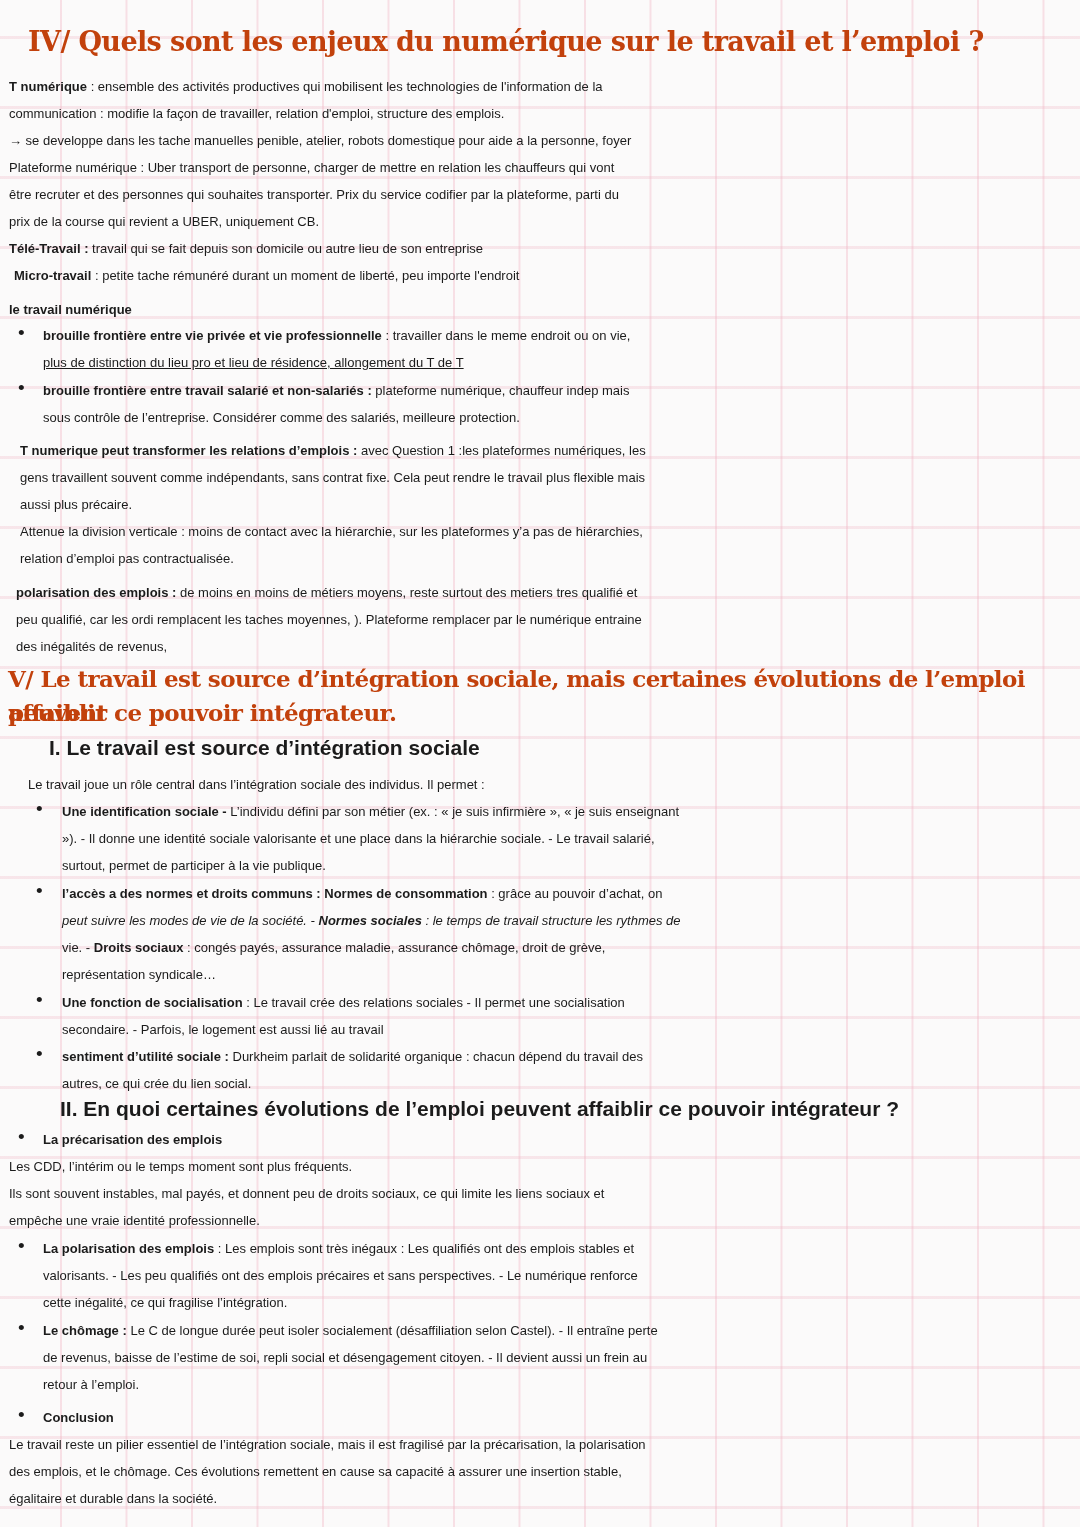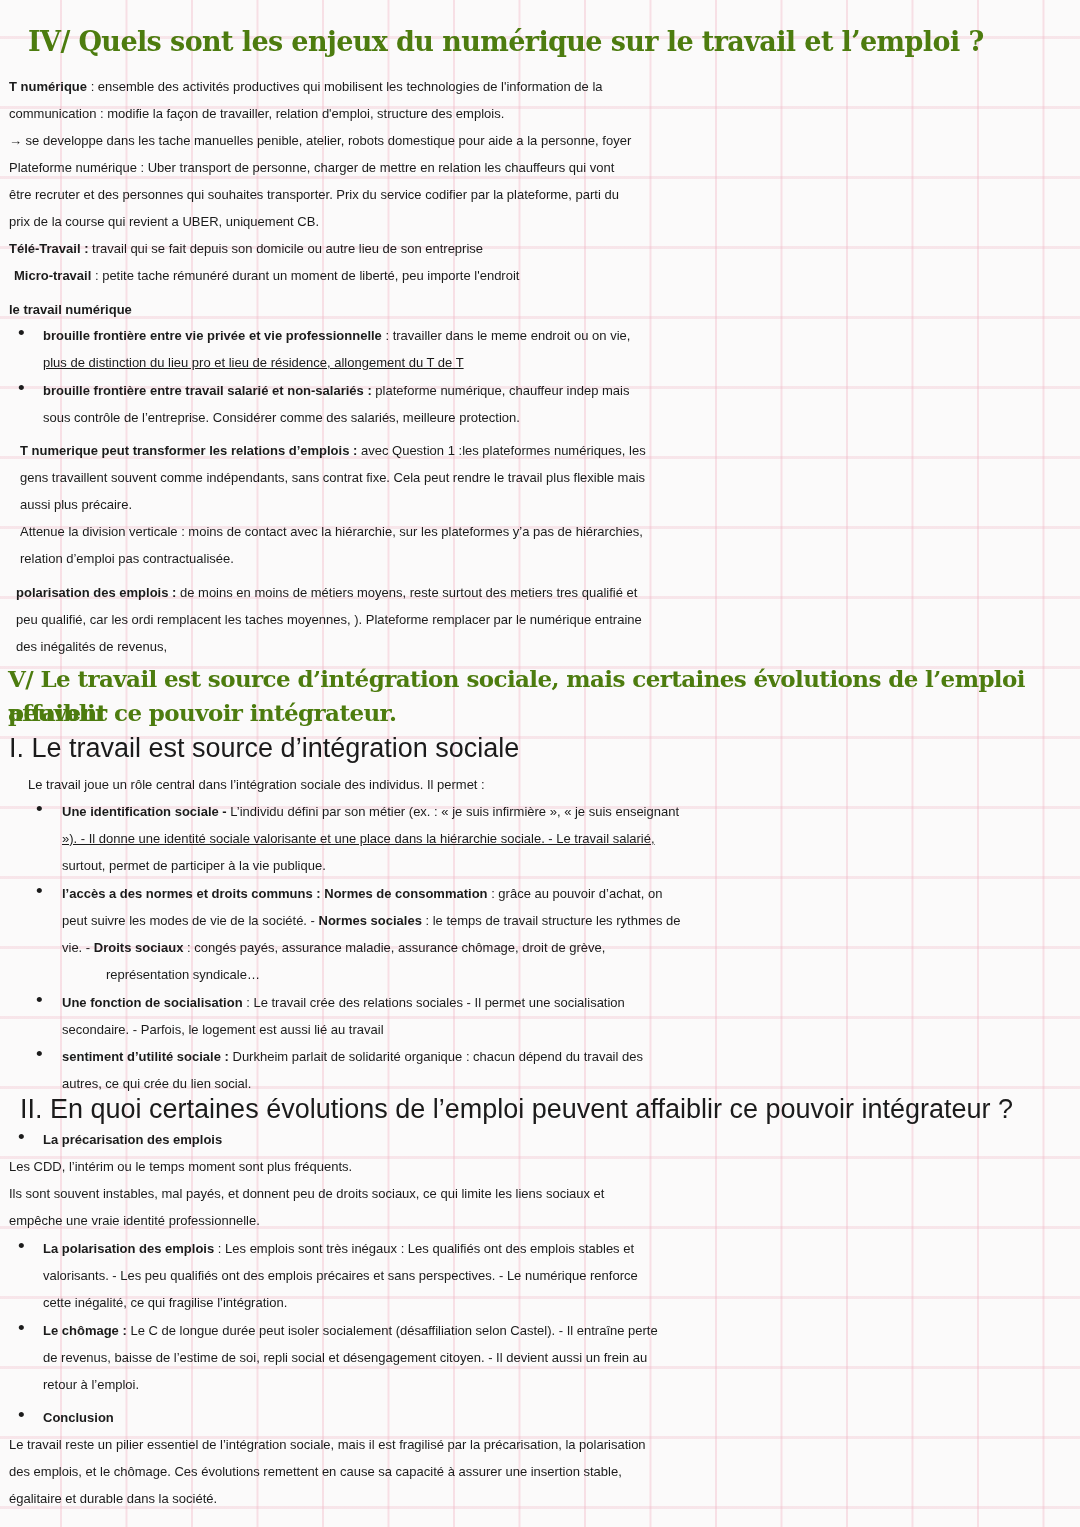--- a/index.html
+++ b/index.html
@@ -14,29 +14,29 @@
       background-size: 65.5px 100%, 100% 70px;
       background-position: 60px 0, 0 36px;
       font-family: "Liberation Sans", "DejaVu Sans", sans-serif;
       color: #1b1b1b;
       position: relative;
     }
     .page { position: absolute; left: 0; top: 0; width: 1080px; }
     .h-serif {
       font-family: "DejaVu Serif", "Liberation Serif", serif;
       font-weight: bold;
-      color: #4d7c0f;
+      color: #c2410c;
       letter-spacing: -0.6px;
     }
     .line { position: absolute; font-size: 13px; line-height: 27px; white-space: nowrap; }
     .b { font-weight: bold; }
     .bul { position: absolute; font-size: 19px; }
     .h1 { position: absolute; left: 28px; top: 24px; font-size: 27px; line-height: 36px; }
     .h2 { position: absolute; left: 8px; font-size: 23px; line-height: 34px; }
-    .h3 { position: absolute; font-size: 27px; line-height: 28px; font-weight: normal; }
+    .h3 { position: absolute; font-size: 21px; line-height: 28px; font-weight: bold; margin-left: 40px; }
   </style>
 </head>
 <body>
 
 <div class="page">
 
   <div class="h1 h-serif">IV/ Quels sont les enjeux du numérique sur le travail et l’emploi ?</div>
 
   <div class="line" style="left:9px; top:73px;"><span class="b">T numérique</span><span> : ensemble des activités productives qui mobilisent les technologies de l'information de la</span></div>
   <div class="line" style="left:9px; top:100px;">communication : modifie la façon de travailler, relation d'emploi, structure des emplois.</div>
@@ -71,28 +71,28 @@
 
   <div class="h2 h-serif" style="top:662px;">V/ Le travail est source d’intégration sociale, mais certaines évolutions de l’emploi peuvent</div>
   <div class="h2 h-serif" style="top:696px;">affaiblir ce pouvoir intégrateur.</div>
 
   <div class="h3" style="left:9px; top:734px;">I. Le travail est source d’intégration sociale</div>
 
   <div class="line" style="left:28px; top:771px;">Le travail joue un rôle central dans l’intégration sociale des individus. Il permet :</div>
 
   <span class="bul" style="left:36px; top:798px;">•</span>
   <div class="line" style="left:62px; top:798px;"><span class="b">Une identification sociale -</span><span> L’individu défini par son métier (ex. : « je suis infirmière », « je suis enseignant</span></div>
-  <div class="line" style="left:62px; top:825px;text-decoration:underline;">»). - Il donne une identité sociale valorisante et une place dans la hiérarchie sociale. - Le travail salarié,</div>
+  <div class="line" style="left:62px; top:825px;">»). - Il donne une identité sociale valorisante et une place dans la hiérarchie sociale. - Le travail salarié,</div>
   <div class="line" style="left:62px; top:852px;">surtout, permet de participer à la vie publique.</div>
 
   <span class="bul" style="left:36px; top:880px;">•</span>
   <div class="line" style="left:62px; top:880px;"><span class="b">l’accès a des normes et droits communs : Normes de consommation</span><span> : grâce au pouvoir d’achat, on</span></div>
-  <div class="line" style="left:62px; top:907px;"><span>peut suivre les modes de vie de la société. - </span><span class="b">Normes sociales</span><span> : le temps de travail structure les rythmes de</span></div>
+  <div class="line" style="left:62px; top:907px;font-style:italic;"><span>peut suivre les modes de vie de la société. - </span><span class="b">Normes sociales</span><span> : le temps de travail structure les rythmes de</span></div>
   <div class="line" style="left:62px; top:934px;"><span>vie. - </span><span class="b">Droits sociaux</span><span> : congés payés, assurance maladie, assurance chômage, droit de grève,</span></div>
-  <div class="line" style="left:62px; top:961px;padding-left:44px;">représentation syndicale…</div>
+  <div class="line" style="left:62px; top:961px;">représentation syndicale…</div>
 
   <span class="bul" style="left:36px; top:989px;">•</span>
   <div class="line" style="left:62px; top:989px;"><span class="b">Une fonction de socialisation</span><span> : Le travail crée des relations sociales - Il permet une socialisation</span></div>
   <div class="line" style="left:62px; top:1016px;">secondaire. - Parfois, le logement est aussi lié au travail</div>
 
   <span class="bul" style="left:36px; top:1043px;">•</span>
   <div class="line" style="left:62px; top:1043px;"><span class="b">sentiment d’utilité sociale :</span><span> Durkheim parlait de solidarité organique : chacun dépend du travail des</span></div>
   <div class="line" style="left:62px; top:1070px;">autres, ce qui crée du lien social.</div>
 
   <div class="h3" style="left:20px; top:1095px;">II. En quoi certaines évolutions de l’emploi peuvent affaiblir ce pouvoir intégrateur ?</div>

